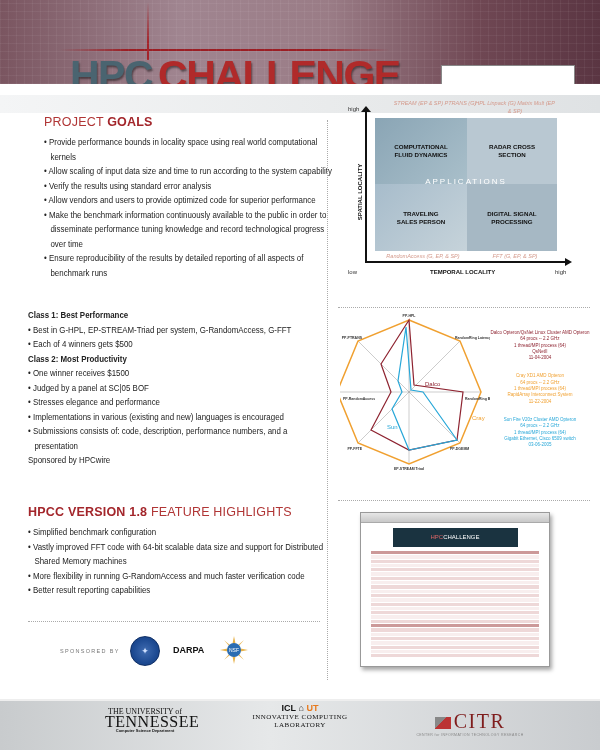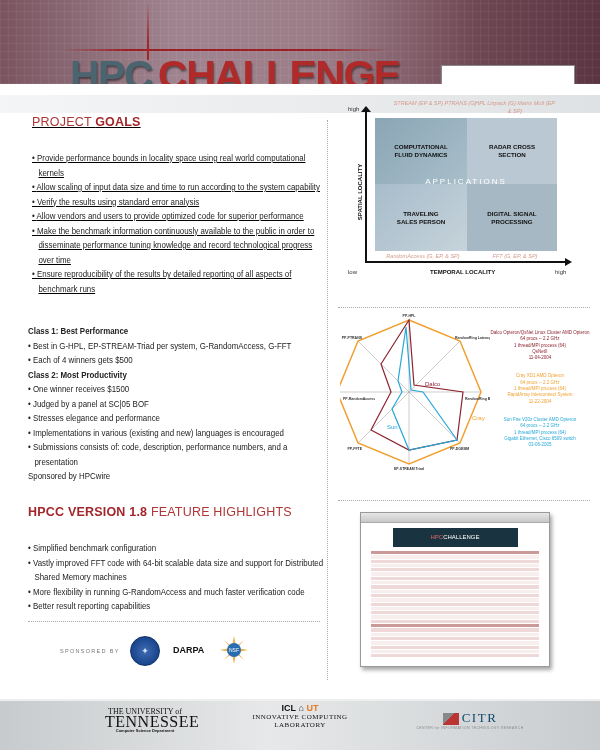--- a/index.html
+++ b/index.html
@@ -47,34 +47,34 @@
   .leftcol { position: absolute; left: 28px; top: 115px; width: 296px; }
   .vdivider {
     position: absolute; left: 327px; top: 120px; width: 0; height: 560px;
     border-left: 1px dotted #aaa;
   }
   .section-title {
     font-size: 12.5px; color: #b03535; letter-spacing: 0.2px;
     font-family: "Liberation Sans", sans-serif;
   }
   .section-title b { font-weight: bold; color: #a3262b; }
-  .list { list-style: none; margin-top: 22px; }
+  .list { list-style: none; margin-top: 6px; }
   .list li {
     font-family: "Liberation Sans", sans-serif; font-size: 8.6px; color: #222;
     line-height: 14.5px; padding-left: 7px; text-indent: -7px;
     transform: scaleX(0.92); transform-origin: left;
     width: 322px;
   }
   .list li::before { content: "• "; }
   .list li.head { font-weight: bold; padding-left: 0; text-indent: 0; }
   .list li.head::before { content: ""; }
   .list li.plain { padding-left: 0; text-indent: 0; }
   .list li.plain::before { content: ""; }
 
-  .sec-goals { position: absolute; top: 0; left: 4px; text-decoration: underline; }
+  .sec-goals { position: absolute; top: 0; left: 16px; }
   .sec-awards { position: absolute; top: 187px; left: 0; }
   .sec-version { position: absolute; top: 390px; left: 0; }
   .hdivider {
     position: absolute; left: 28px; top: 621px; width: 292px; border-top: 1px dotted #aaa;
   }
   .hdivider2 {
     position: absolute; left: 338px; top: 307px; width: 252px; border-top: 1px dotted #aaa;
   }
   .hdivider3 {
     position: absolute; left: 338px; top: 500px; width: 252px; border-top: 1px dotted #aaa;
@@ -145,21 +145,21 @@
   }
   .ut { position: absolute; left: 105px; top: 707px; width: 80px; text-align: center; font-family: "Liberation Serif", serif; color: #111; }
   .ut .u1 { font-size: 8px; }
   .ut .u2 { font-size: 16px; letter-spacing: 0.5px; line-height: 12px; }
   .ut .u3 { font-size: 4px; font-weight: bold; font-family: "Liberation Sans", sans-serif; }
   .icl { position: absolute; left: 240px; top: 703px; width: 120px; text-align: center; font-family: "Liberation Serif", serif; color: #111; }
   .icl .i1 { font-size: 9px; font-weight: bold; font-family: "Liberation Sans", sans-serif; }
   .icl .i1 .ut2 { color: #e77a1e; }
   .icl .i2 { font-size: 7px; letter-spacing: 0.5px; line-height: 8px; }
   .citr { position: absolute; left: 405px; top: 710px; width: 130px; text-align: center; }
-  .citr .c1 { font-family: "Liberation Serif", serif; font-size: 13px; color: #0c4a6e; letter-spacing: 1.5px; }
+  .citr .c1 { font-family: "Liberation Serif", serif; font-size: 20px; color: #7f1d1d; letter-spacing: 1.5px; }
   .citr .c1 .mk { display: inline-block; width: 16px; height: 12px; background: linear-gradient(135deg, #888 40%, #b33 40%); vertical-align: middle; margin-right: 3px; }
   .citr .c2 { font-size: 3.5px; color: #888; letter-spacing: 0.4px; }
 </style>
 </head>
 <body>
 
 <div class="header">
   <div class="spike-h"></div>
   <div class="spike-v"></div>
   <div class="logo-text">

